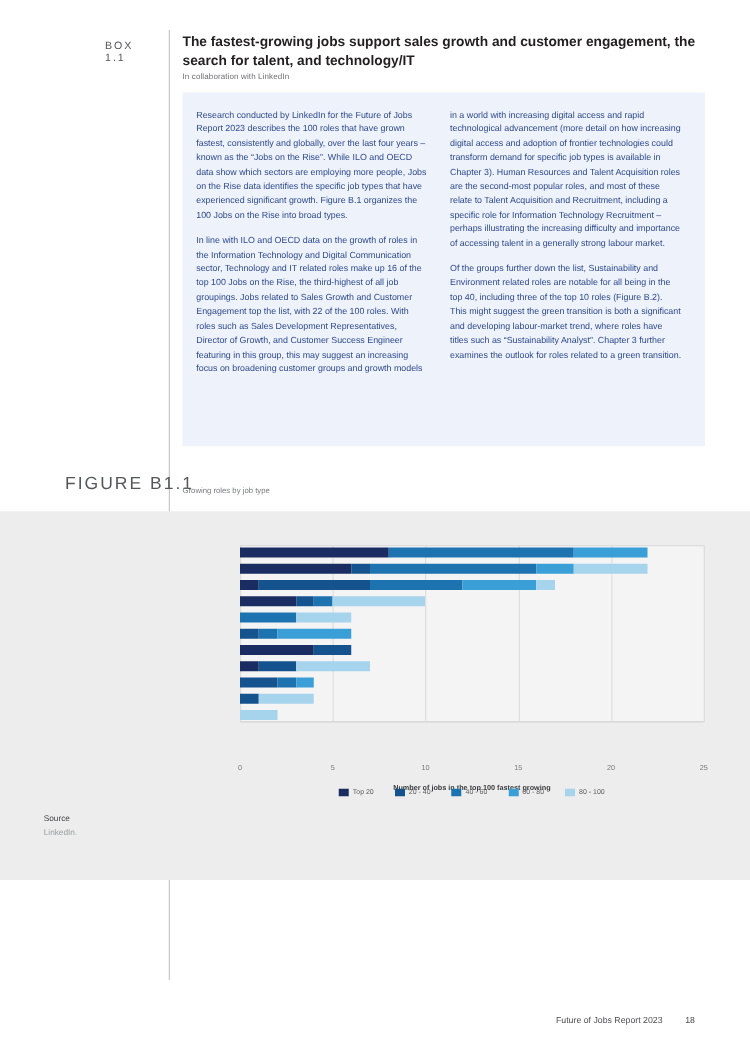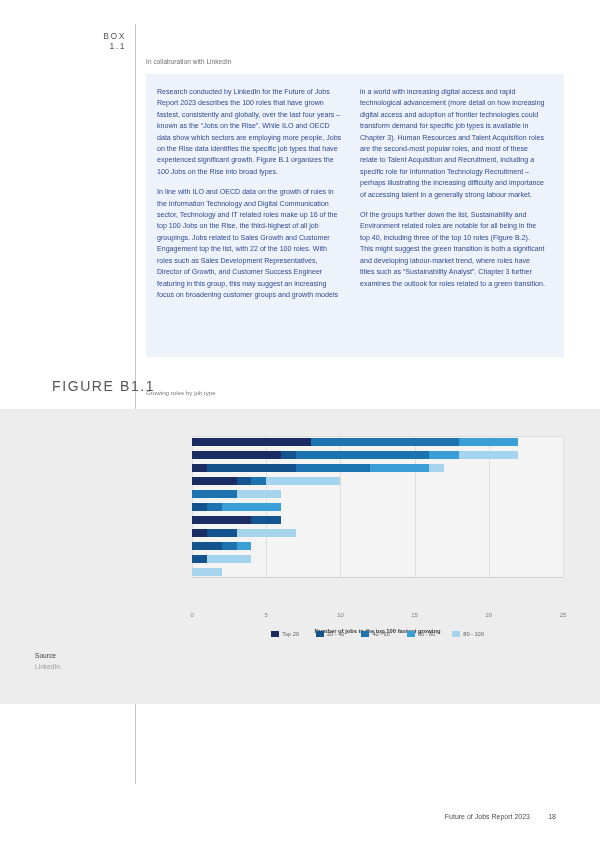--- a/index.html
+++ b/index.html
@@ -32,21 +32,21 @@
     left: 0;
     top: 24px;
     width: 600px;
     height: 48px;
   }
   .box-label {
     position: absolute;
     left: 84px;
     top: 7px;
     width: 42px;
-    text-align: right;
+    text-align: left;
     font-size: 8.5px;
     letter-spacing: 1.6px;
     color: #55565a;
     font-weight: 400;
   }
   .box-title {
     position: absolute;
     left: 146px;
     top: 3px;
     width: 420px;
@@ -265,20 +265,21 @@
     color: #4c4d4f;
   }
 </style>
 </head>
 <body>
 
 <div class="page-rule"></div>
 
 <div class="box-header">
   <div class="box-label">BOX 1.1</div>
+  <div class="box-title">The fastest-growing jobs support sales growth and customer engagement, the search for talent, and technology/IT</div>
   <div class="box-subtitle">In collaboration with LinkedIn</div>
 </div>
 
 <div class="box-panel">
   <div class="col left">
     <p>Research conducted by LinkedIn for the Future of Jobs Report 2023 describes the 100 roles that have grown fastest, consistently and globally, over the last four years – known as the “Jobs on the Rise”. While ILO and OECD data show which sectors are employing more people, Jobs on the Rise data identifies the specific job types that have experienced significant growth. Figure B.1 organizes the 100 Jobs on the Rise into broad types.</p>
     <p>In line with ILO and OECD data on the growth of roles in the Information Technology and Digital Communication sector, Technology and IT related roles make up 16 of the top 100 Jobs on the Rise, the third-highest of all job groupings. Jobs related to Sales Growth and Customer Engagement top the list, with 22 of the 100 roles. With roles such as Sales Development Representatives, Director of Growth, and Customer Success Engineer featuring in this group, this may suggest an increasing focus on broadening customer groups and growth models</p>
   </div>
   <div class="col right">
     <p>in a world with increasing digital access and rapid technological advancement (more detail on how increasing digital access and adoption of frontier technologies could transform demand for specific job types is available in Chapter 3). Human Resources and Talent Acquisition roles are the second-most popular roles, and most of these relate to Talent Acquisition and Recruitment, including a specific role for Information Technology Recruitment – perhaps illustrating the increasing difficulty and importance of accessing talent in a generally strong labour market.</p>

